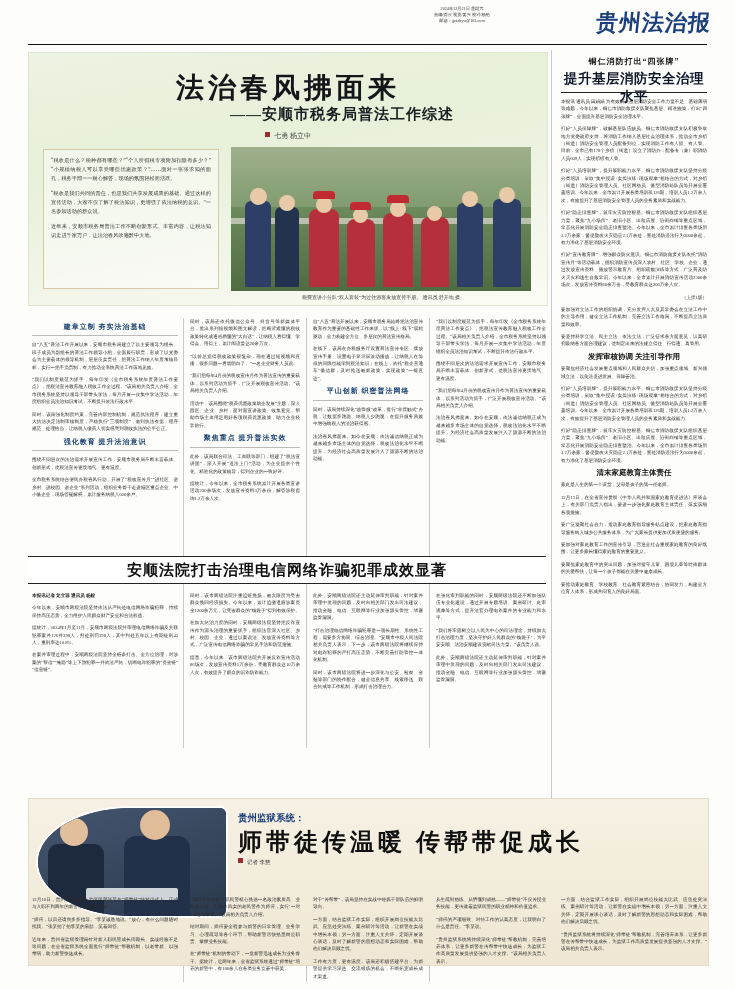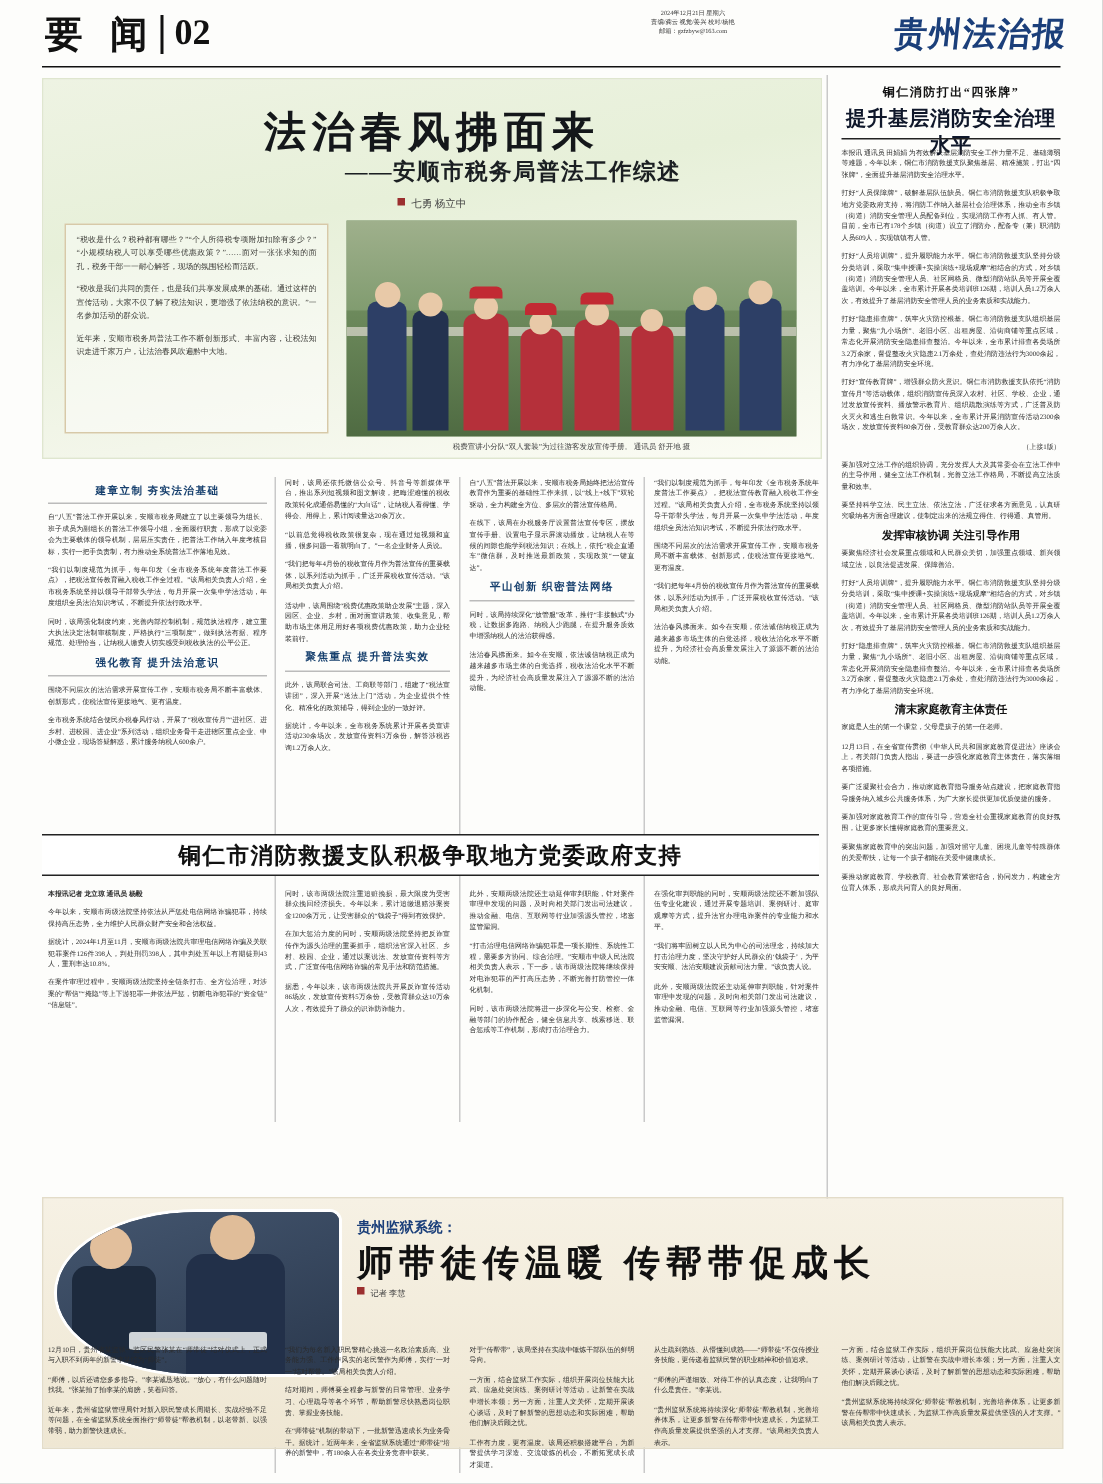--- a/index.html
+++ b/index.html
@@ -145,25 +145,20 @@
 
   
   .pagefoot{position:absolute;left:0;top:985px;width:735px;height:4px;background:#fdfdfb;}
 </style>
 </head>
 <body>
 
 <div class="page">
 
   <div class="masthead">
-    <div class="mh-left">
-      <span class="mh-yaowen">要 闻</span>
-      <span class="mh-bar"></span>
-      <span class="mh-num">02</span>
-    </div>
     <div class="mh-center">
       <div>2024年12月21日 星期六</div>
       <div>责编/龚云 视觉/姜兴 校对/杨艳</div>
       <div>邮箱：gzfzbyw@163.com</div>
     </div>
     <div class="mh-logo">贵州法治报</div>
     <div class="mh-rule"></div>
   </div>
 
   <div class="colrule" id="rule-right"></div>
@@ -248,21 +243,21 @@
   </div>
 
   <div class="tcol" style="left:436px;top:318px;width:110px;">
     <p>“我们以制度规范为抓手，每年印发《全市税务系统年度普法工作要点》，把税法宣传教育融入税收工作全过程。”该局相关负责人介绍，全市税务系统坚持以领导干部带头学法，每月开展一次集中学法活动，年度组织全员法治知识考试，不断提升依法行政水平。</p>
     <p>围绕不同层次的法治需求开展宣传工作，安顺市税务局不断丰富载体、创新形式，使税法宣传更接地气、更有温度。</p>
     <p>“我们把每年4月份的税收宣传月作为普法宣传的重要载体，以系列活动为抓手，广泛开展税收宣传活动。”该局相关负责人介绍。</p>
     <p>法治春风拂面来。如今在安顺，依法诚信纳税正成为越来越多市场主体的自觉选择，税收法治化水平不断提升，为经济社会高质量发展注入了源源不断的法治动能。</p>
   </div>
 
   <div class="headline-box" style="left:28px;top:556px;width:518px;height:26px;display:flex;align-items:center;justify-content:center;">
-    <div class="story-head">铜仁市消防救援支队积极争取地方党委政府支持</div>
+    <div class="story-head">安顺法院打击治理电信网络诈骗犯罪成效显著</div>
   </div>
 
   <div class="tcol" style="left:32px;top:592px;width:146px;">
     <p style="font-weight:bold;">本报讯记者 龙立琼 通讯员 杨毅</p>
     <p>今年以来，安顺市两级法院坚持依法从严惩处电信网络诈骗犯罪，持续保持高压态势，全力维护人民群众财产安全和合法权益。</p>
     <p>据统计，2024年1月至11月，安顺市两级法院共审理电信网络诈骗及关联犯罪案件126件398人，判处刑罚398人，其中判处五年以上有期徒刑43人，重刑率达10.8%。</p>
     <p>在案件审理过程中，安顺两级法院坚持全链条打击、全方位治理，对涉案的“帮信”“掩隐”等上下游犯罪一并依法严惩，切断电诈犯罪的“资金链”“信息链”。</p>
   </div>
   <div class="tcol" style="left:190px;top:592px;width:110px;">
     <p>同时，该市两级法院注重追赃挽损，最大限度为受害群众挽回经济损失。今年以来，累计追缴退赔涉案资金1200余万元，让受害群众的“钱袋子”得到有效保护。</p>

